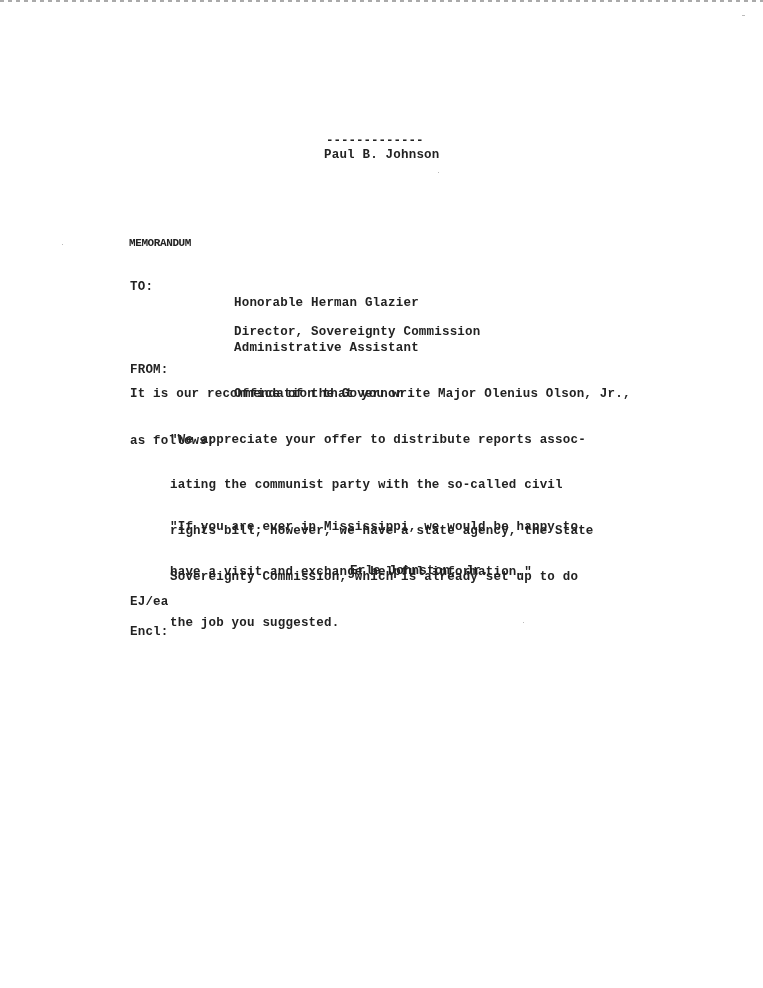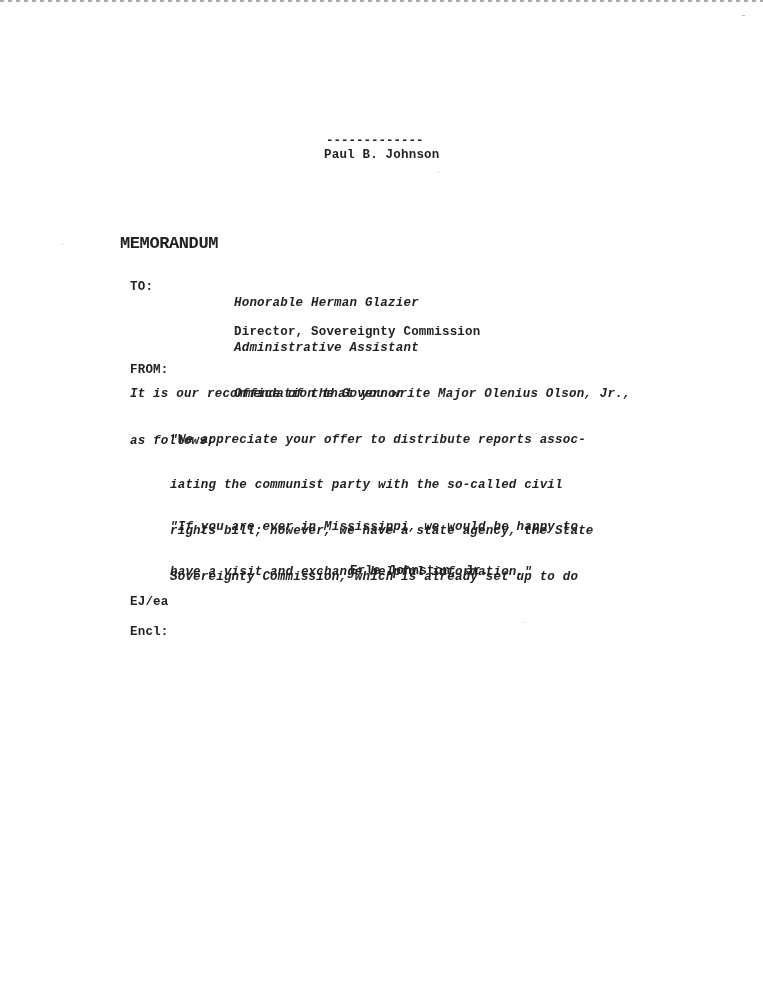--- a/index.html
+++ b/index.html
@@ -32,32 +32,32 @@
       position: absolute;
       font-size: 12.5px;
       line-height: 15px;
       white-space: pre;
       font-weight: bold;
       letter-spacing: 0.2px;
       color: #222;
     }
     .sig-dash { left: 326px; top: 134px; letter-spacing: 0; }
     .sig-name { left: 324px; top: 148px; }
-    .memo-title { left: 120px; top: 236px; font-size: 17px; letter-spacing: -0.4px; }
+    .memo-title { left: 129px; top: 236px; font-size: 11px; letter-spacing: -0.4px; }
     .to-label { left: 130px; top: 280px; }
     .to-lines { left: 234px; top: 265px; line-height: 15.3px; }
     .from-label { left: 130px; top: 325px; margin-top: 38px; }
     .from-value { left: 234px; top: 325px; }
     .intro { left: 130px; top: 356px; line-height: 15.5px; }
     .quote1 { left: 170px; top: 402px; line-height: 15.3px; }
     .quote2 { left: 170px; top: 489px; line-height: 15.3px; }
     .signer { left: 350px; top: 564px; }
     .initials { left: 130px; top: 595px; }
     .encl { left: 130px; top: 625px; }
-    .block-line { display: block; font-style: italic; }
+    .block-line { display: block; }
     .speck {
       position: absolute;
       width: 3px; height: 1px;
       background: #bbbbbb;
     }
   </style>
 </head>
 <body>
 
 <div class="top-border"></div>
@@ -82,20 +82,21 @@
   <div class="t intro">
     <span class="block-line">It is our recommendation that you write Major Olenius Olson, Jr.,</span>
     <span class="block-line">as follows:</span>
   </div>
 
   <div class="t quote1">
     <span class="block-line">"We appreciate your offer to distribute reports assoc-</span>
     <span class="block-line">iating the communist party with the so-called civil</span>
     <span class="block-line">rights bill; however, we have a state agency, the State</span>
     <span class="block-line">Sovereignty Commission, which is already set up to do</span>
+    <span class="block-line">the job you suggested.</span>
   </div>
 
   <div class="t quote2">
     <span class="block-line">"If you are ever in Mississippi, we would be happy to</span>
     <span class="block-line">have a visit and exchange helpful information."</span>
   </div>
 
   <div class="t signer">Erle Johnston, Jr.</div>
   <div class="t initials">EJ/ea</div>
   <div class="t encl">Encl:</div>

